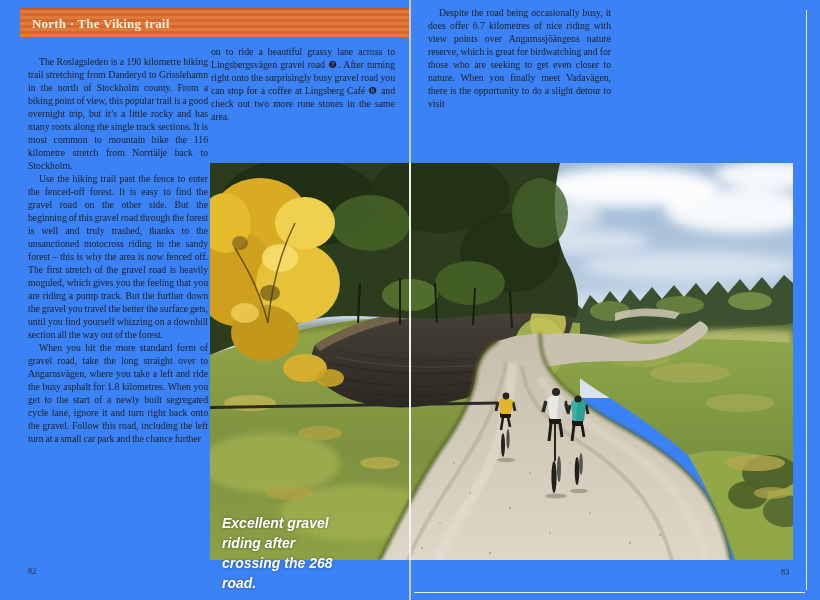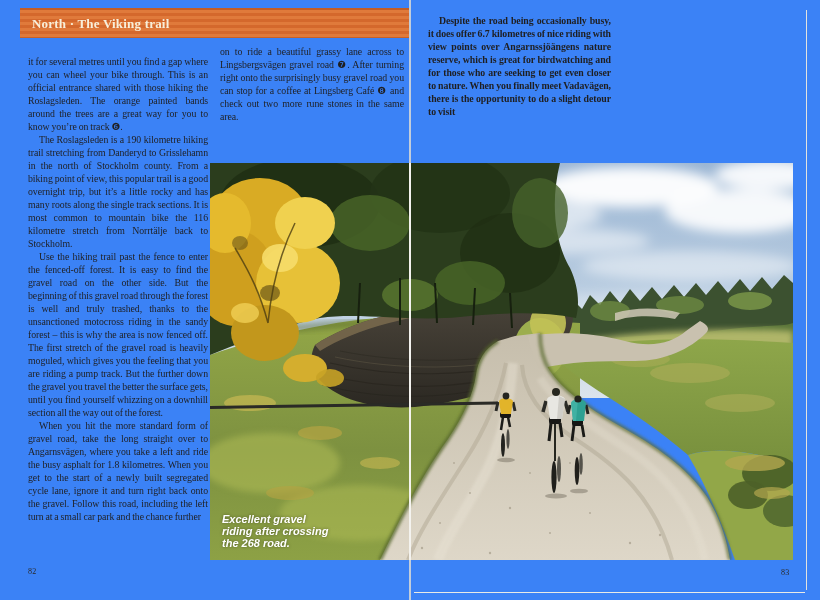--- a/index.html
+++ b/index.html
@@ -23,31 +23,31 @@
 
   
   .col{
     position:absolute;text-align:justify;color:#1f1f21;
     font-size:9.8px;line-height:13px;letter-spacing:-0.05px;word-spacing:-0.5px;
     hyphens:auto;
   }
   .col p{margin:0;}
   .col p.indent{text-indent:11px;}
   .col1{left:28px;top:55px;width:180px;}
-  .col2{left:220px;top:45px;width:184px;}
-  .col3{left:428px;top:14px;width:183px;font-weight:bold;}
+  .col2{left:211px;top:45px;width:184px;}
+  .col3{left:428px;top:6px;width:183px;}
   .col4{left:618px;top:21px;width:184px;}
 
   
   .photo{position:absolute;left:210px;top:163px;width:583px;height:397px;}
   .photo svg{display:block;width:583px;height:397px;}
   .caption{
     position:absolute;left:222px;top:513px;width:112px;z-index:5;
     color:#ffffff;font-family:"Liberation Sans","DejaVu Sans",sans-serif;
-    font-style:italic;font-weight:bold;font-size:11px;line-height:12px;
+    font-style:italic;font-weight:bold;font-size:14px;line-height:20px;
     text-shadow:0 0 3px rgba(40,40,20,.55);
   }
 
   
   .pagenum{position:absolute;font-size:8px;color:#2a2a2a;letter-spacing:.3px;}
   .pagenum-left{left:28px;top:567px;}
   .pagenum-right{left:781px;top:568px;text-align:right;}
 
   
   .gutter-line{position:absolute;left:409px;top:0;width:2px;height:600px;background:#dbdad6;opacity:.85;z-index:3;}
@@ -58,21 +58,20 @@
 </head>
 <body>
 
 <div class="spread">
 
   <div class="header-bar">
     <span class="header-label">North · The Viking trail</span>
   </div>
 
   <div class="col col1">
-    <p>it for several metres until you find a gap where you can wheel your bike through. This is an official entrance shared with those hiking the Roslagsleden. The orange painted bands around the trees are a great way for you to know you’re on track ❻.</p>
     <p class="indent">The Roslagsleden is a 190 kilometre hiking trail stretching from Danderyd to Grisslehamn in the north of Stockholm county. From a biking point of view, this popular trail is a good overnight trip, but it’s a little rocky and has many roots along the single track sections. It is most common to mountain bike the 116 kilometre stretch from Norrtälje back to Stockholm.</p>
     <p class="indent">Use the hiking trail past the fence to enter the fenced-off forest. It is easy to find the gravel road on the other side. But the beginning of this gravel road through the forest is well and truly trashed, thanks to the unsanctioned motocross riding in the sandy forest – this is why the area is now fenced off. The first stretch of the gravel road is heavily moguled, which gives you the feeling that you are riding a pump track. But the further down the gravel you travel the better the surface gets, until you find yourself whizzing on a downhill section all the way out of the forest.</p>
     <p class="indent">When you hit the more standard form of gravel road, take the long straight over to Angarnsvägen, where you take a left and ride the busy asphalt for 1.8 kilometres. When you get to the start of a newly built segregated cycle lane, ignore it and turn right back onto the gravel. Follow this road, including the left turn at a small car park and the chance further</p>
   </div>
 
   <div class="col col2">
     <p>on to ride a beautiful grassy lane across to Lingsbergsvägen gravel road ❼. After turning right onto the surprisingly busy gravel road you can stop for a coffee at Lingsberg Café ❽ and check out two more rune stones in the same area.</p>
   </div>
 
   <div class="col col3">

